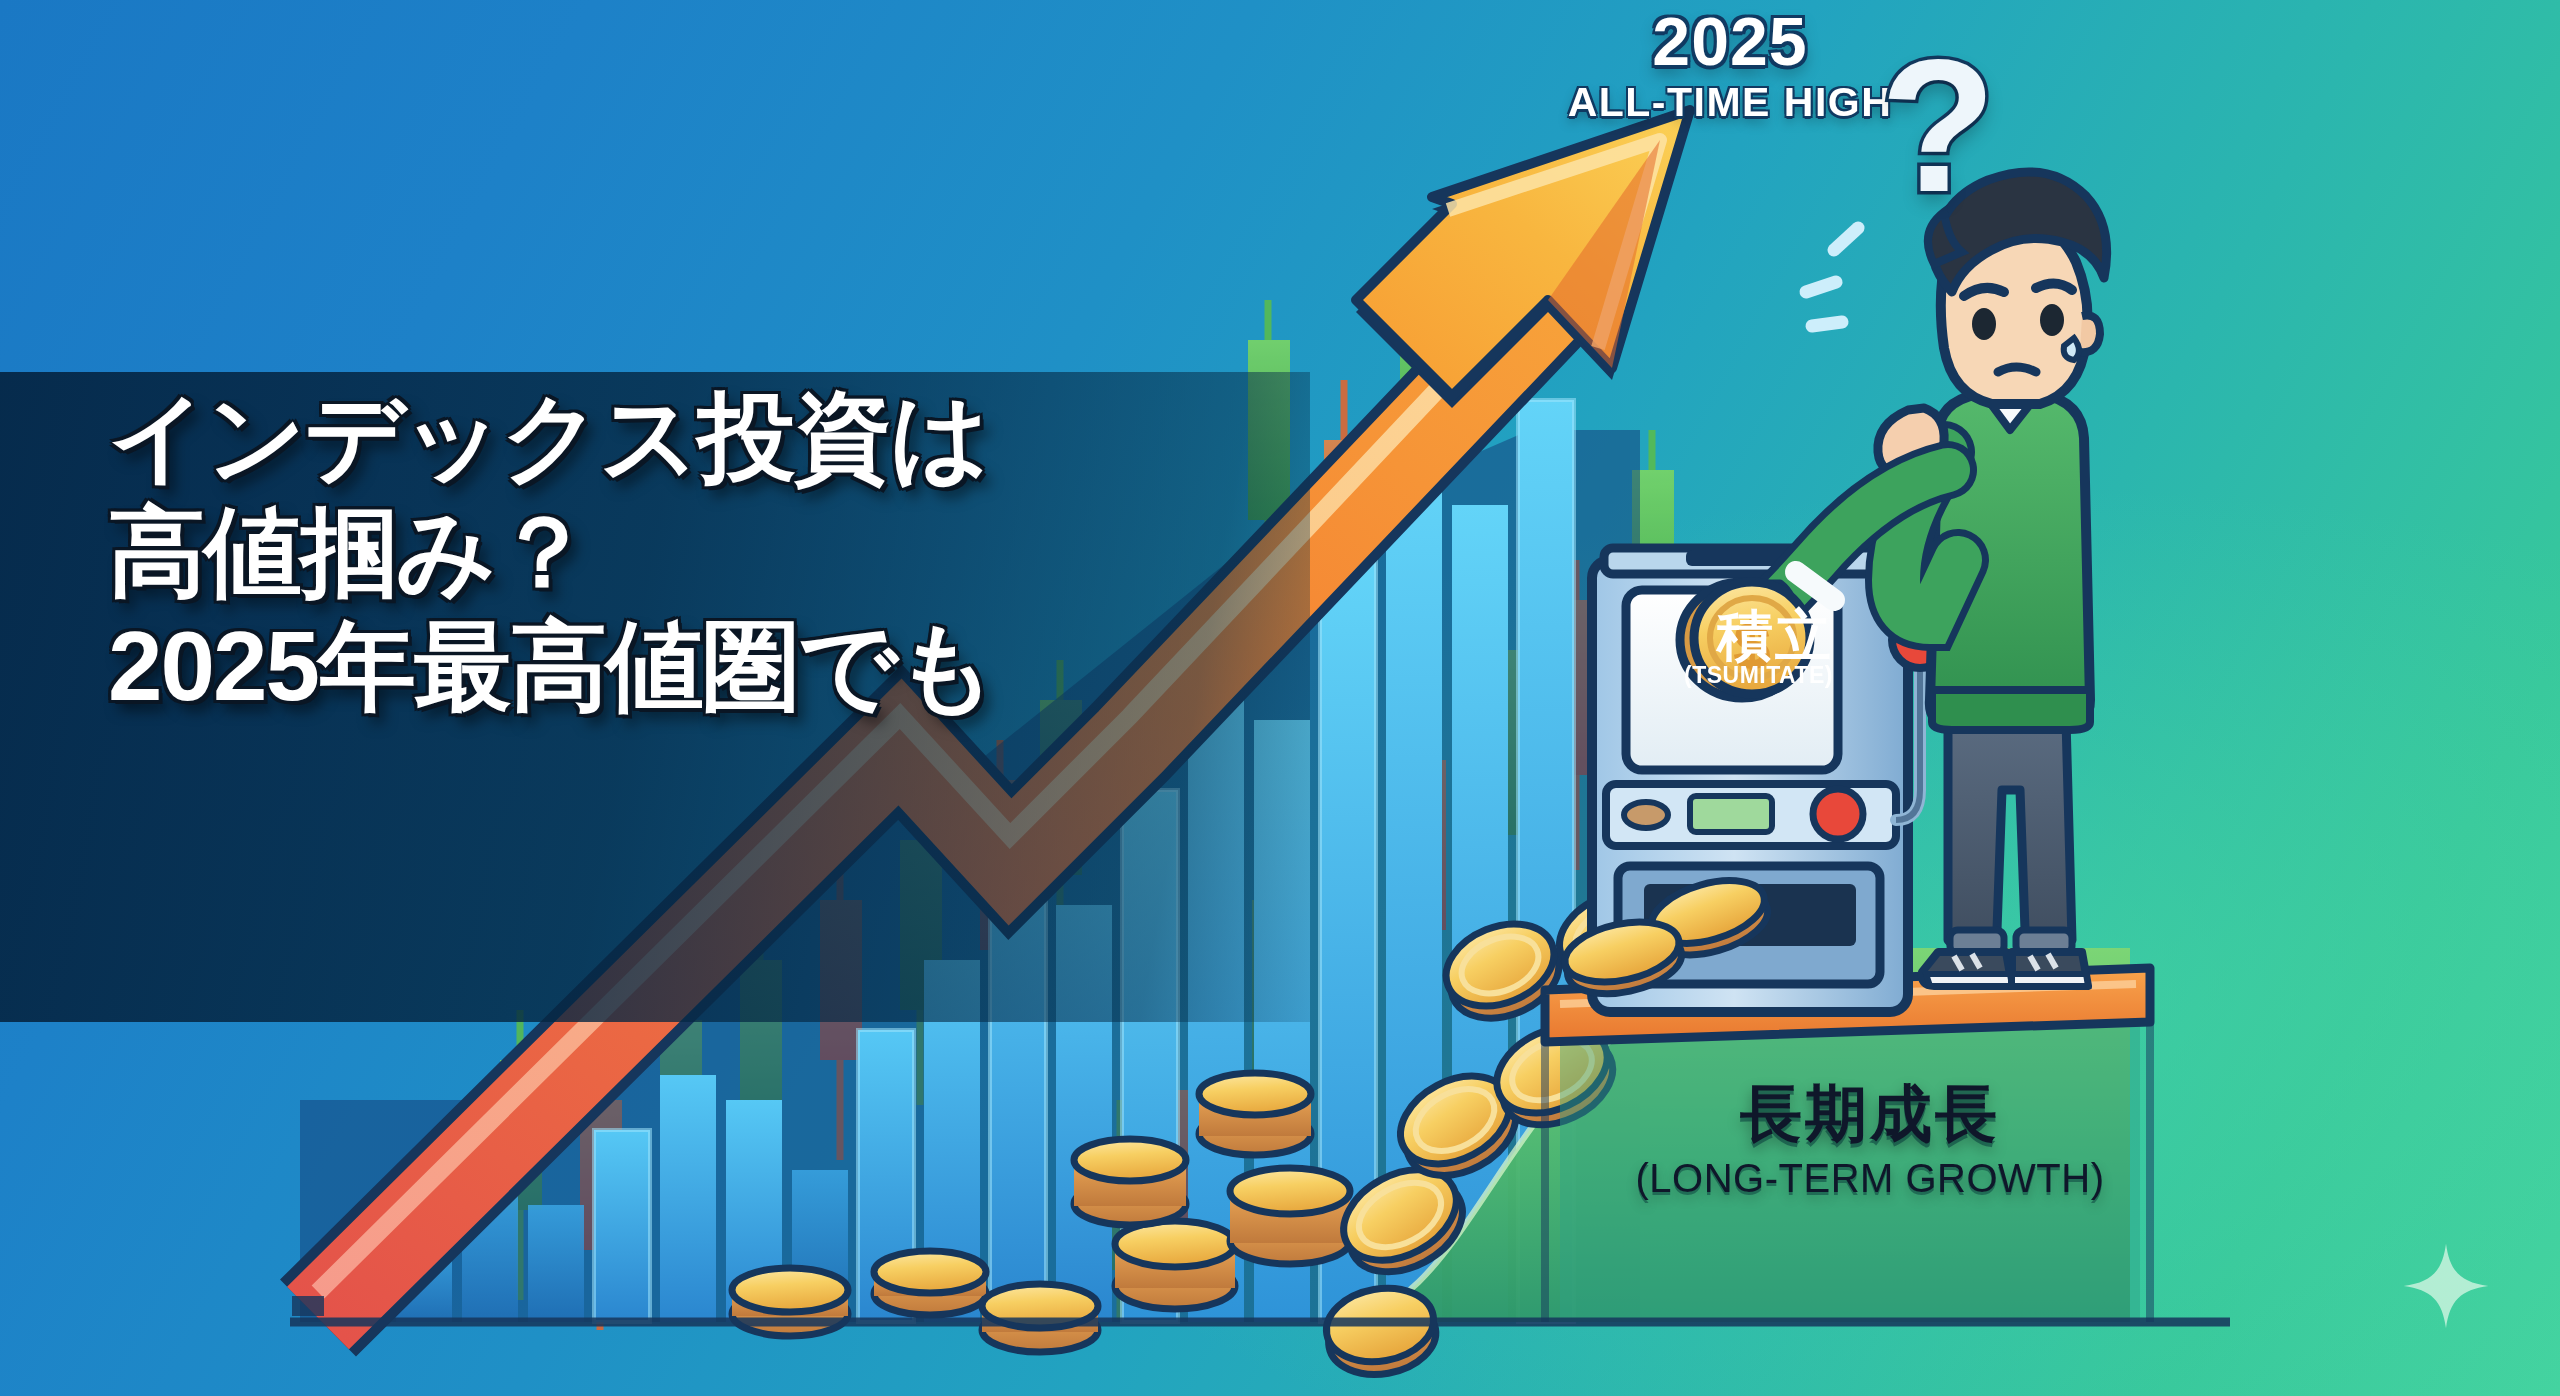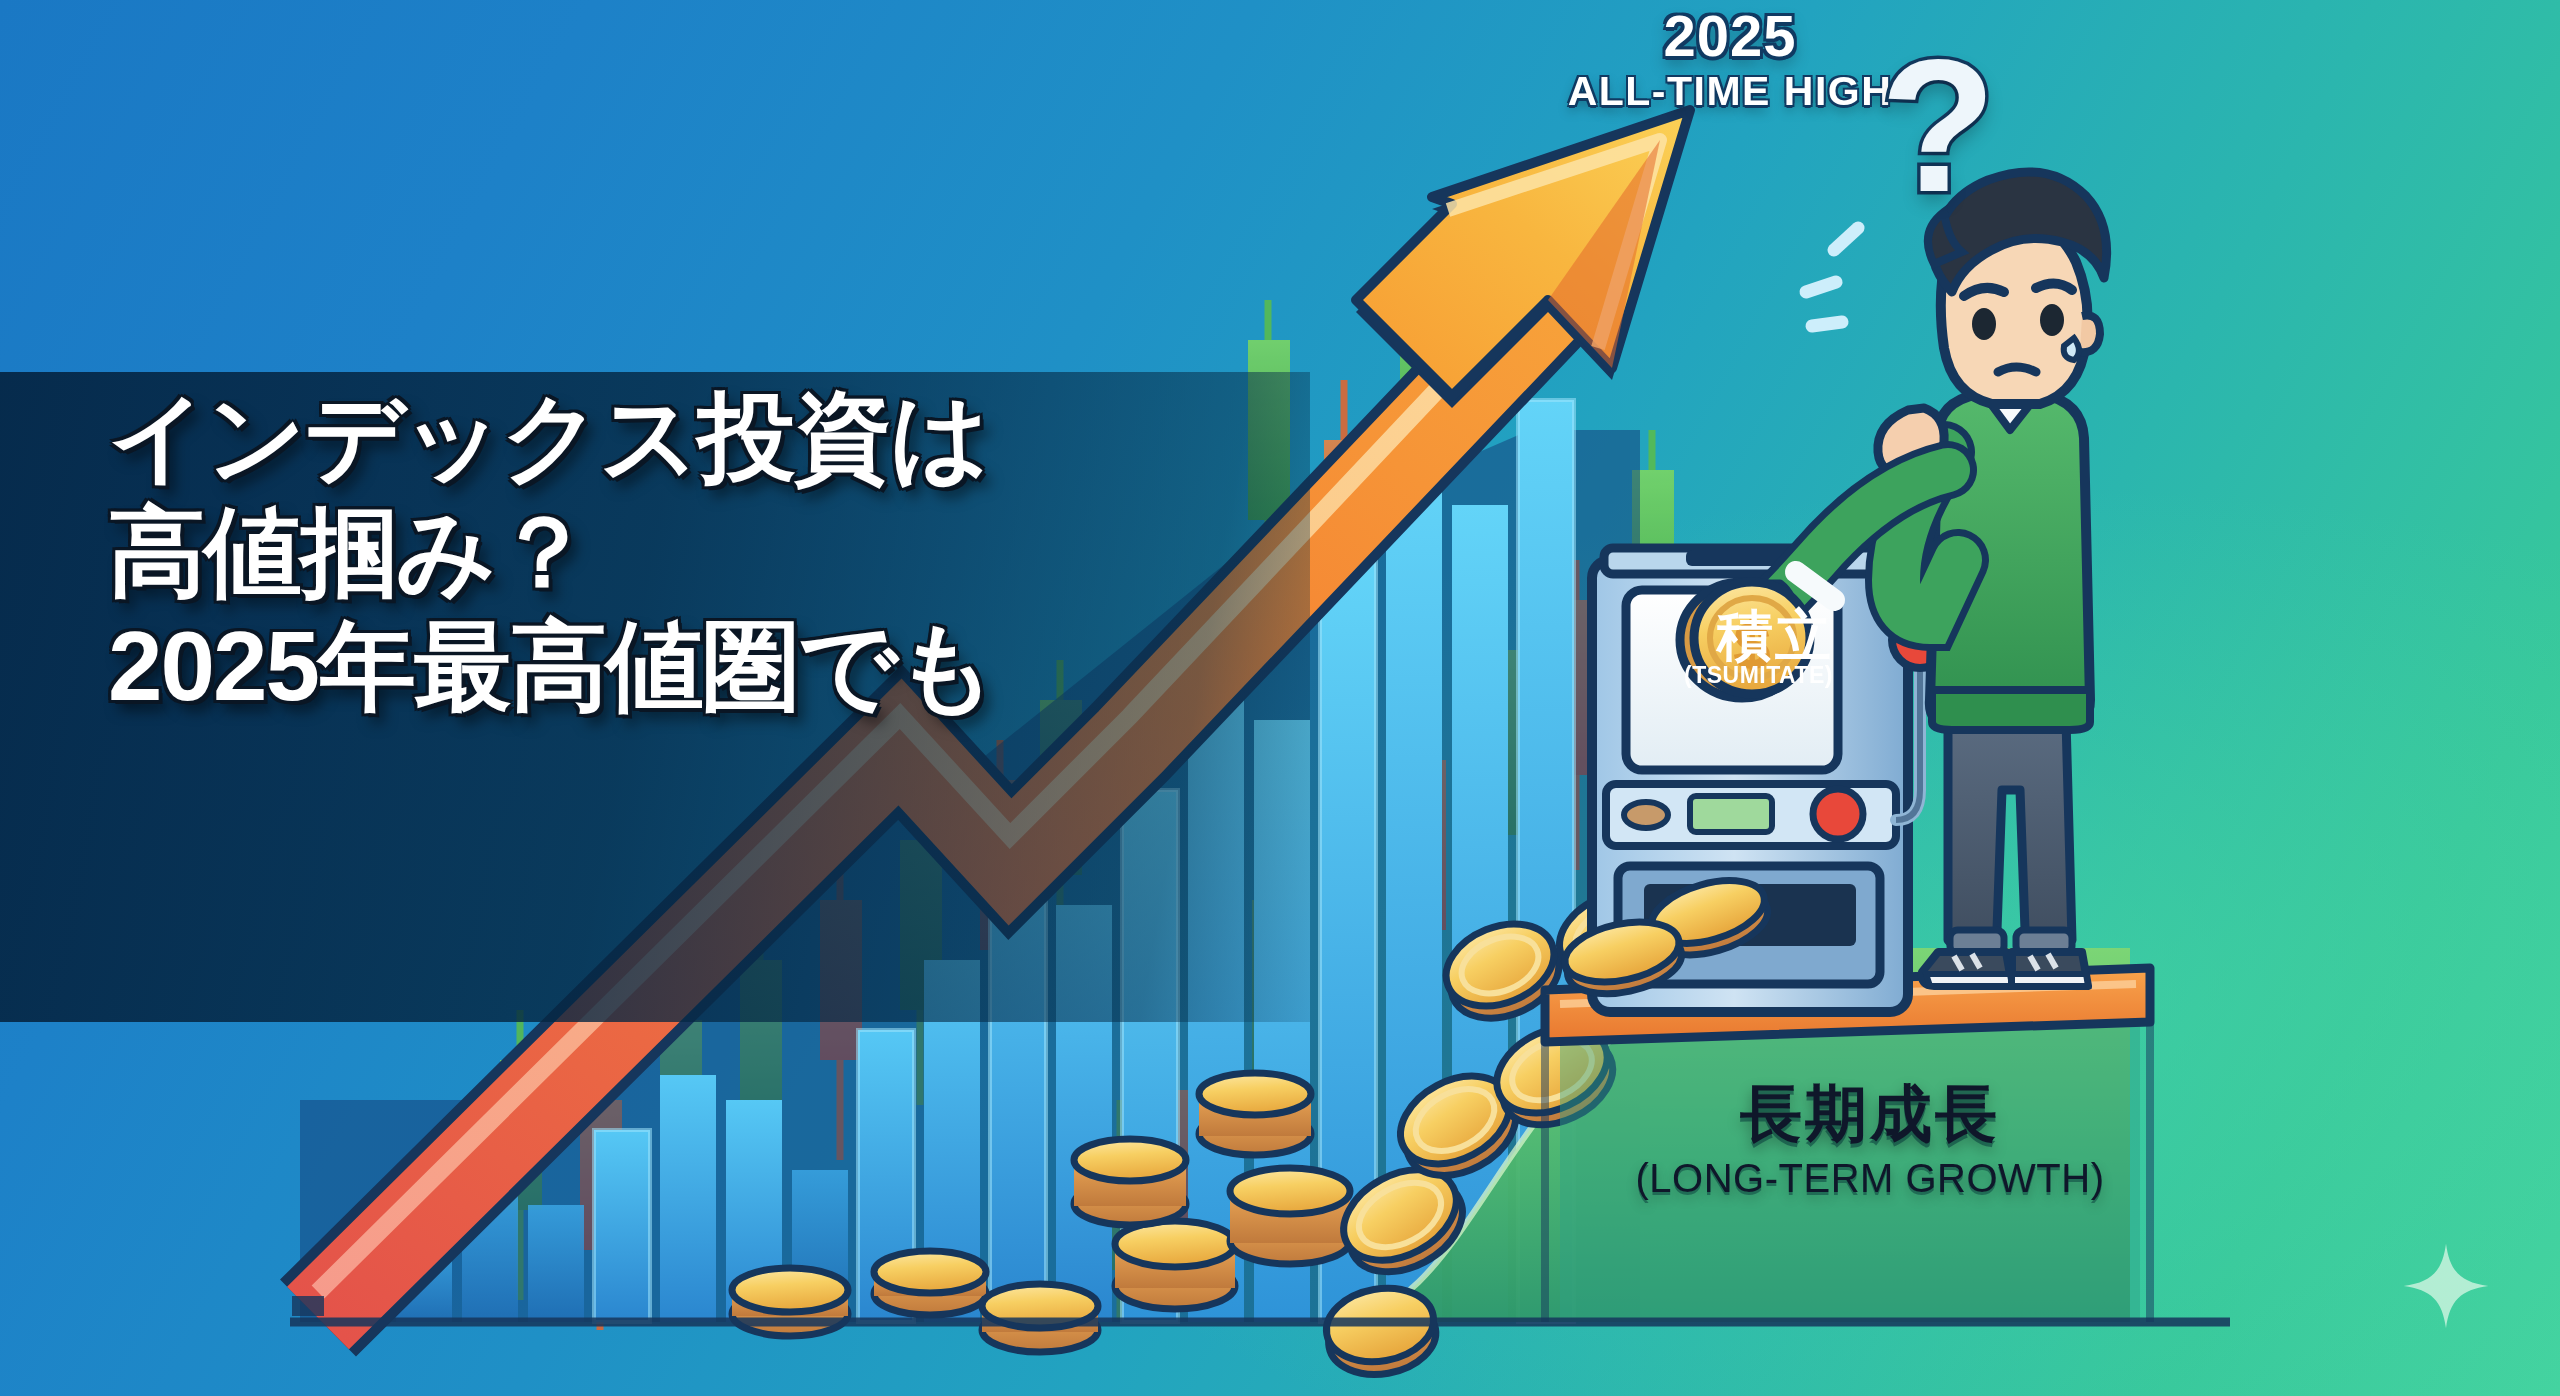--- a/index.html
+++ b/index.html
@@ -53,21 +53,21 @@
        8px 10px 14px rgba(0,0,0,.55);
   }
   .headline .ln{ display:block; white-space:nowrap; }
 
   
   .ath{
     position:absolute; left:1470px; top:6px; width:520px; text-align:center;
     color:#ffffff;
   }
   .ath .big{
-    display:block; font-size:58px; font-weight:bold; letter-spacing:1px; line-height:1.04;
+    display:block; font-size:68px; font-weight:bold; letter-spacing:1px; line-height:1.04;
     text-shadow:
       0 4px 0 #103a62, 3px 3px 0 #103a62, -3px 3px 0 #103a62,
       -3px -3px 0 #103a62, 3px -3px 0 #103a62,
       0 8px 16px rgba(0,0,0,.35);
   }
   .ath .sub{
     display:block; font-size:41px; font-weight:bold; letter-spacing:1.5px; margin-top:2px;
     text-shadow:
       0 3px 0 #103a62, 2px 2px 0 #103a62, -2px 2px 0 #103a62,
       -2px -2px 0 #103a62, 2px -2px 0 #103a62,

